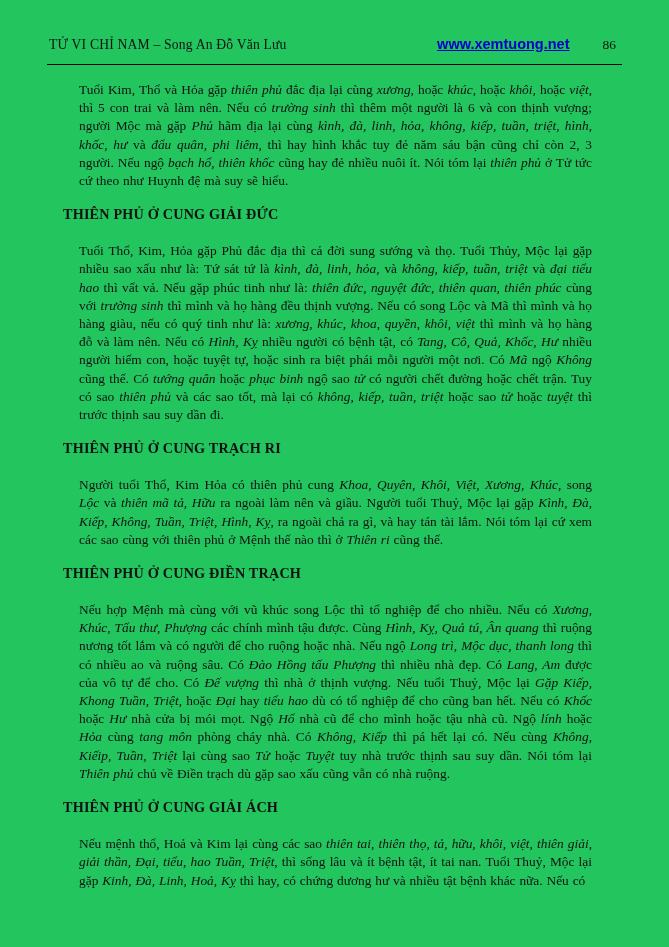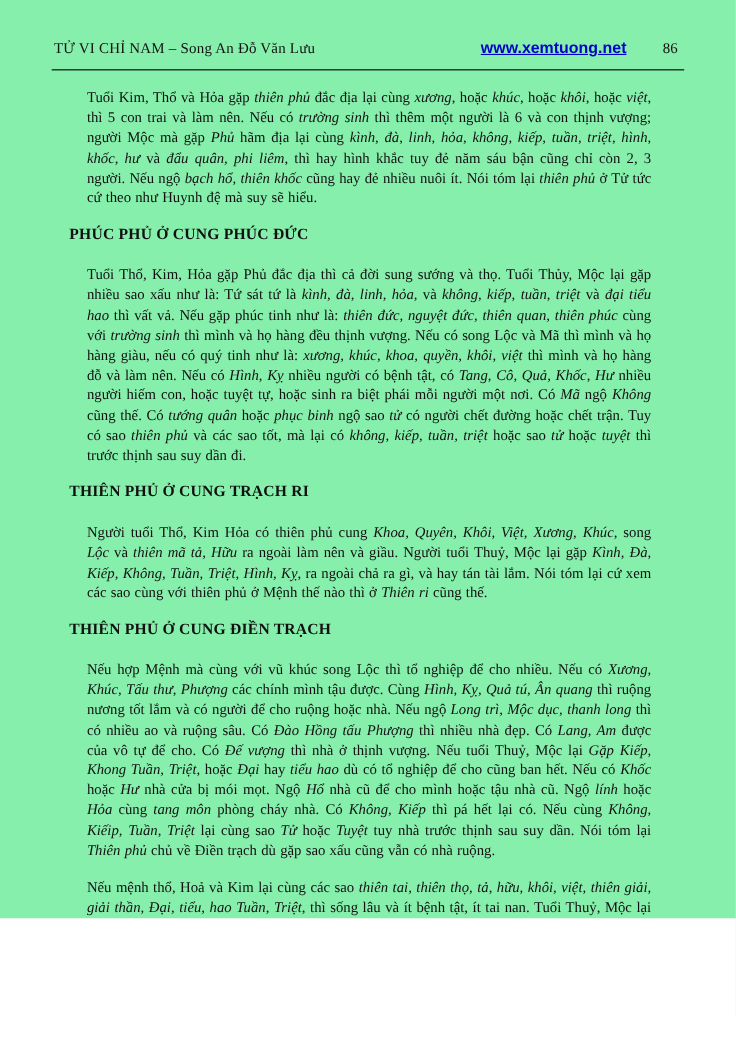--- a/index.html
+++ b/index.html
@@ -1,19 +1,19 @@
 <!DOCTYPE html>
 <html><head>
 <meta charset="utf-8">
 <style>
   html, body { margin: 0; padding: 0; background: #ffffff; }
   .page {
     width: 669px;
-    height: 835px;
-    background: #86efac;
+    height: 947px;
+    background: #22c55e;
     box-sizing: border-box;
     padding: 36px 61px 20px 63px;
     font-family: "Liberation Serif", "DejaVu Serif", serif;
     color: #111111;
     position: relative;
     overflow: hidden;
   }
   .header {
     display: flex;
     justify-content: space-between;
@@ -72,21 +72,22 @@
   <div class="header">
     <span class="doc-title">TỬ VI CHỈ NAM – Song An Đỗ Văn Lưu</span>
     <span class="header-right">
       <a class="site-link">www.xemtuong.net</a>
       <span class="page-num">86</span>
     </span>
   </div>
   <hr class="rule">
   <div class="content">
       <p>Tuổi Kim, Thổ và Hỏa gặp <i>thiên phủ</i> đắc địa lại cùng <i>xương</i>, hoặc <i>khúc</i>, hoặc <i>khôi</i>, hoặc <i>việt</i>, thì 5 con trai và làm nên. Nếu có <i>trường sinh</i> thì thêm một người là 6 và con thịnh vượng; người Mộc mà gặp <i>Phủ</i> hãm địa lại cùng <i>kình, đà, linh, hỏa, không, kiếp, tuần, triệt, hình, khốc, hư</i> và <i>đẩu quân, phi liêm</i>, thì hay hình khắc tuy đẻ năm sáu bận cũng chỉ còn 2, 3 người. Nếu ngộ <i>bạch hổ, thiên khốc</i> cũng hay đẻ nhiều nuôi ít. Nói tóm lại  <i>thiên phủ</i> ở Tử tức cứ theo như  Huynh đệ mà suy sẽ hiểu.</p>
-      <h2>PHÚC PHỦ Ở CUNG PHÚC ĐỨC</h2>
+      <h2>THIÊN PHỦ Ở CUNG GIẢI ĐỨC</h2>
       <p>Tuổi Thổ, Kim, Hỏa gặp Phủ đắc địa thì cả đời sung sướng và thọ. Tuổi Thủy, Mộc lại gặp nhiều sao xấu như là: Tứ sát tứ là <i>kình, đà, linh, hỏa,</i> và <i>không, kiếp, tuần, triệt</i>  và <i>đại tiểu hao</i> thì vất vả. Nếu gặp phúc tinh như là: <i>thiên đức, nguyệt đức, thiên quan, thiên phúc</i> cùng với <i>trường sinh</i> thì mình và họ hàng đều thịnh vượng. Nếu có song Lộc và Mã thì mình và họ hàng giàu, nếu có quý tinh như là: <i>xương, khúc, khoa, quyền, khôi, việt</i> thì mình và họ hàng đỗ và làm nên. Nếu có <i>Hình, Kỵ</i> nhiều người có bệnh tật, có <i>Tang, Cô, Quả, Khốc, Hư</i> nhiều người hiếm con, hoặc tuyệt tự, hoặc sinh ra biệt phái mỗi người một nơi. Có <i>Mã</i> ngộ <i>Không</i> cũng thế. Có <i>tướng quân</i> hoặc <i>phục binh</i> ngộ sao <i>tử</i> có người chết đường hoặc chết trận. Tuy có sao <i>thiên phủ</i> và các sao tốt, mà lại có <i>không, kiếp, tuần, triệt</i> hoặc sao <i>tử</i> hoặc <i>tuyệt</i> thì trước thịnh sau suy dần đi.</p>
       <h2>THIÊN PHỦ Ở CUNG TRẠCH RI</h2>
       <p>Người tuổi Thổ, Kim Hỏa có thiên phủ cung <i>Khoa, Quyên, Khôi, Việt, Xương, Khúc</i>, song <i>Lộc</i> và <i>thiên mã tả, Hữu</i> ra ngoài làm nên và giầu. Người tuổi Thuỷ, Mộc lại gặp <i>Kình, Đà, Kiếp, Không, Tuần, Triệt, Hình, Kỵ</i>, ra ngoài chả ra gì, và hay tán tài lắm. Nói tóm lại cứ xem các sao cùng với thiên phủ ở Mệnh thế nào thì ở <i>Thiên ri</i> cũng thế.</p>
       <h2>THIÊN PHỦ Ở CUNG ĐIỀN TRẠCH</h2>
       <p>Nếu  hợp Mệnh mà cùng với vũ khúc song Lộc thì tổ nghiệp để cho nhiều. Nếu có <i>Xương, Khúc, Tấu thư, Phượng</i> các chính mình tậu được. Cùng <i>Hình, Kỵ, Quả tú, Ân quang</i> thì ruộng nương tốt lắm và có người để cho ruộng hoặc nhà. Nếu ngộ <i>Long trì, Mộc dục, thanh long</i> thì có nhiều ao và ruộng sâu. Có <i>Đào Hồng tấu Phượng</i> thì nhiều nhà đẹp. Có <i>Lang, Am</i> được của vô tự để cho. Có <i>Đế vượng</i> thì nhà ở thịnh vượng. Nếu tuổi Thuỷ, Mộc lại <i>Gặp Kiếp, Khong Tuần, Triệt</i>, hoặc <i>Đại</i> hay <i>tiểu hao</i> dù có tổ nghiệp để cho cũng ban hết. Nếu có <i>Khốc</i> hoặc <i>Hư</i> nhà cửa bị mói mọt. Ngộ <i>Hổ</i> nhà cũ để cho mình hoặc tậu nhà cũ. Ngộ <i>lính</i> hoặc <i>Hỏa</i> cùng <i>tang môn</i> phòng cháy nhà. Có <i>Không, Kiếp</i> thì pá hết lại có. Nếu cùng <i>Không, Kiếip, Tuần, Triệt</i> lại cùng sao <i>Tử</i> hoặc <i>Tuyệt</i> tuy nhà trước thịnh sau suy dần. Nói tóm lại <i>Thiên phủ</i> chủ về Điền trạch dù gặp sao xấu cũng vẫn có nhà ruộng.</p>
+      <h2>THIÊN PHỦ Ở CUNG GIẢI ÁCH</h2>
       <p>Nếu mệnh thổ, Hoả và  Kim lại cùng các sao <i>thiên tai, thiên thọ, tả, hữu, khôi, việt, thiên giải, giải thần, Đại, tiểu, hao Tuần, Triệt</i>, thì sống lâu và ít bệnh tật, ít tai nan. Tuổi Thuỷ, Mộc lại gặp <i>Kinh, Đà, Linh, Hoả, Kỵ</i> thì hay, có chứng dương hư và nhiều tật bệnh khác nữa. Nếu có</p>
     </div>
 </div>
 
 </body></html>

